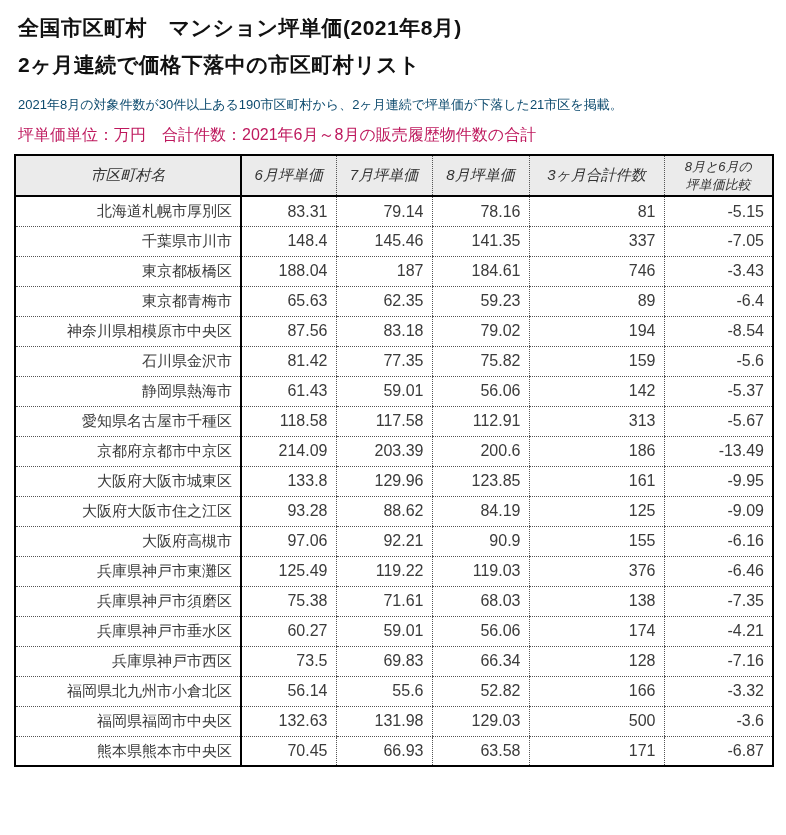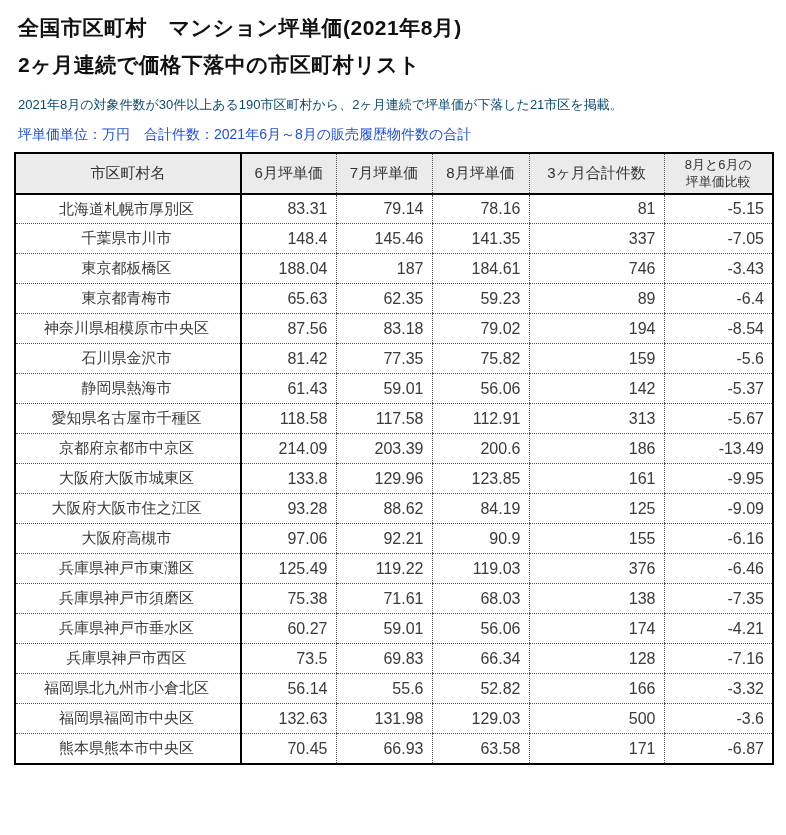--- a/index.html
+++ b/index.html
@@ -22,46 +22,47 @@
     margin:8px 4px 4px 4px;line-height:1.3;letter-spacing:0.5px;
   }
   .subtitle{
     font-size:21px;font-weight:bold;color:var(--title-color);
     margin:10px 4px 0 4px;line-height:1.3;letter-spacing:0.5px;
   }
   .desc{
     font-size:13px;color:#0c4a6e;margin:18px 4px 0 4px;line-height:1.3;
   }
   .note{
-    font-size:14px;color:#1d4ed8;margin:12px 4px 8px 4px;line-height:1.3;
+    font-size:16px;color:#be185d;margin:12px 4px 8px 4px;line-height:1.3;
   }
   table.price-table{
     border-collapse:collapse;table-layout:fixed;width:758px;
     border:2px solid var(--border-strong);
   }
   .price-table th{
     background:var(--header-bg);
     font-weight:normal;font-size:15px;color:#333333;
     text-align:center;vertical-align:middle;
     height:34px;padding:2px;
     border-bottom:2px solid var(--border-strong);
     border-left:1px dotted var(--border-dot);
+    font-style:italic;
   }
   .price-table th:first-child{border-left:none;}
   .price-table th.th-m6{border-left:2px solid var(--border-strong);}
   .price-table th.th-diff{font-size:13px;line-height:1.35;white-space:pre-line;text-align:center;}
   .price-table td{
     height:30px;font-size:16px;color:var(--text-main);
     border-bottom:1px dotted var(--border-dot);
     border-left:1px dotted var(--border-dot);
     padding:2px 8px 2px 5px;
     overflow:hidden;white-space:nowrap;
   }
   .price-table td:first-child{
-    border-left:none;text-align:center;font-size:15px;padding-left:5px;
+    border-left:none;text-align:right;font-size:15px;padding-left:5px;
   }
   .price-table td.num{text-align:right;padding-right:8px;}
   .price-table td.m6{border-left:2px solid var(--border-strong);}
 </style>
 </head>
 <body>
 
 <div class="page">
   <div class="title">全国市区町村　マンション坪単価(2021年8月)</div>
   <div class="subtitle">2ヶ月連続で価格下落中の市区町村リスト</div>

